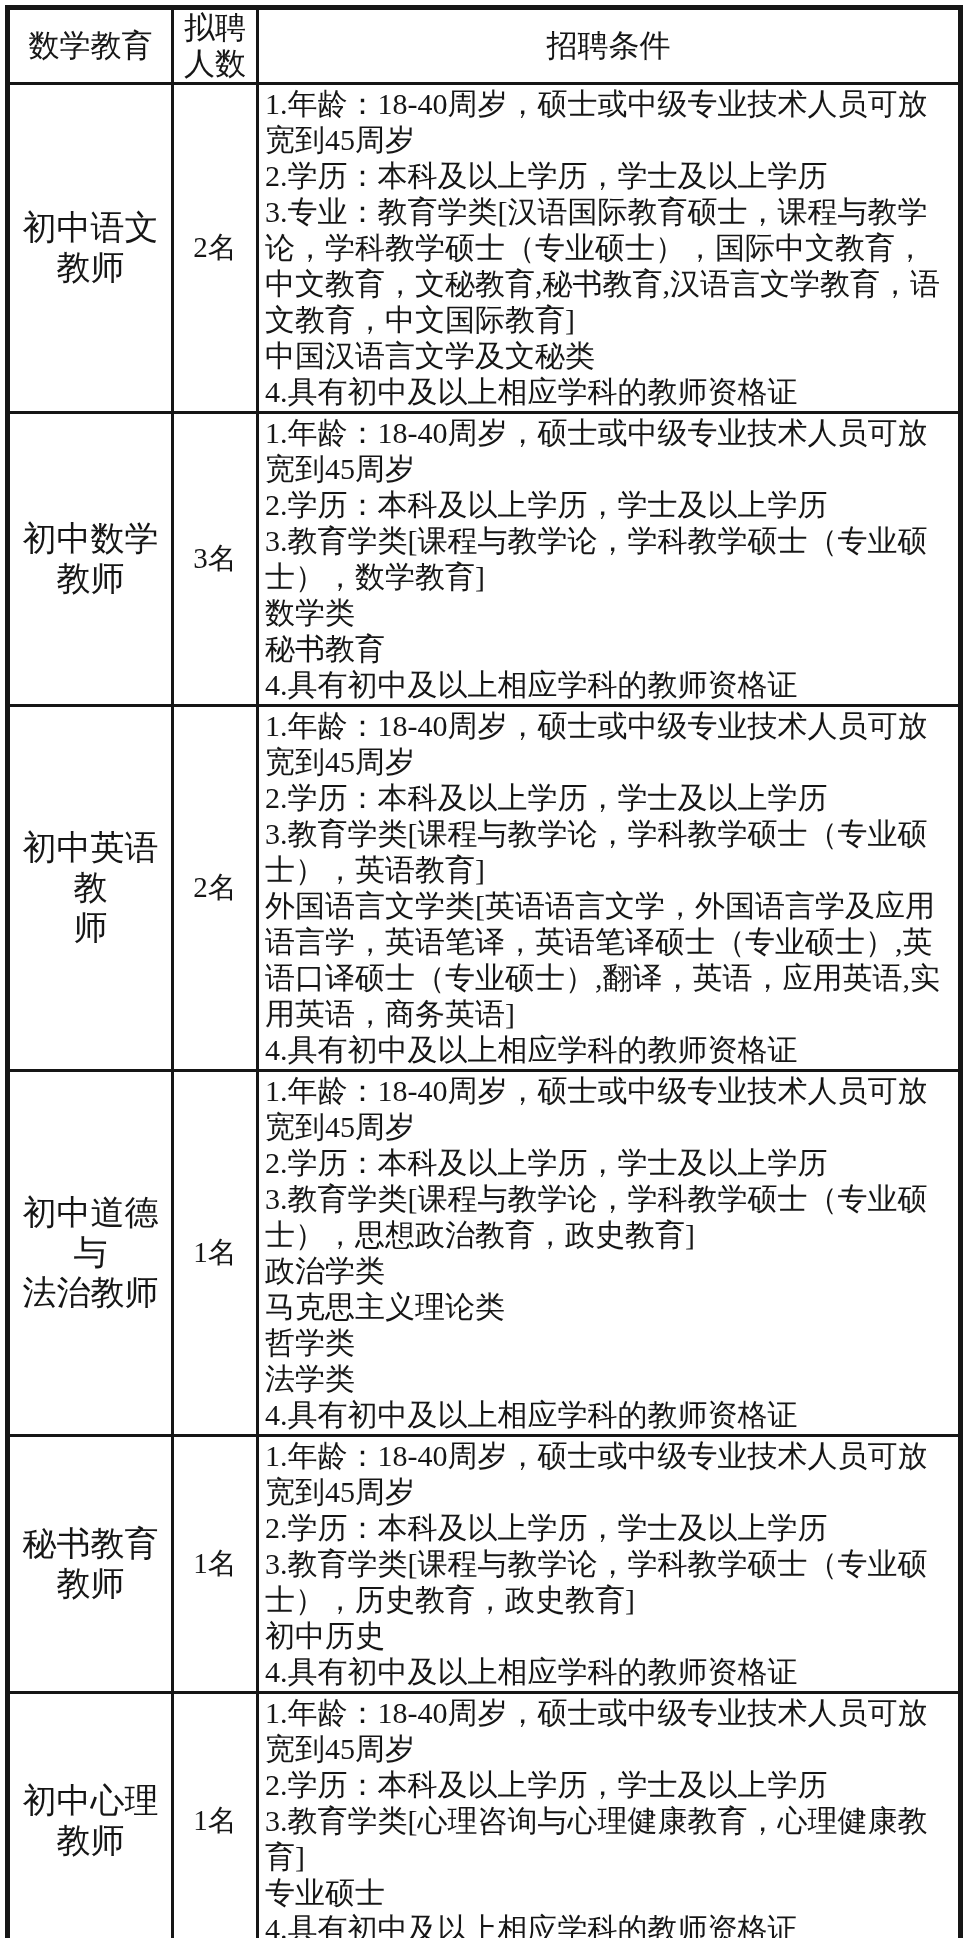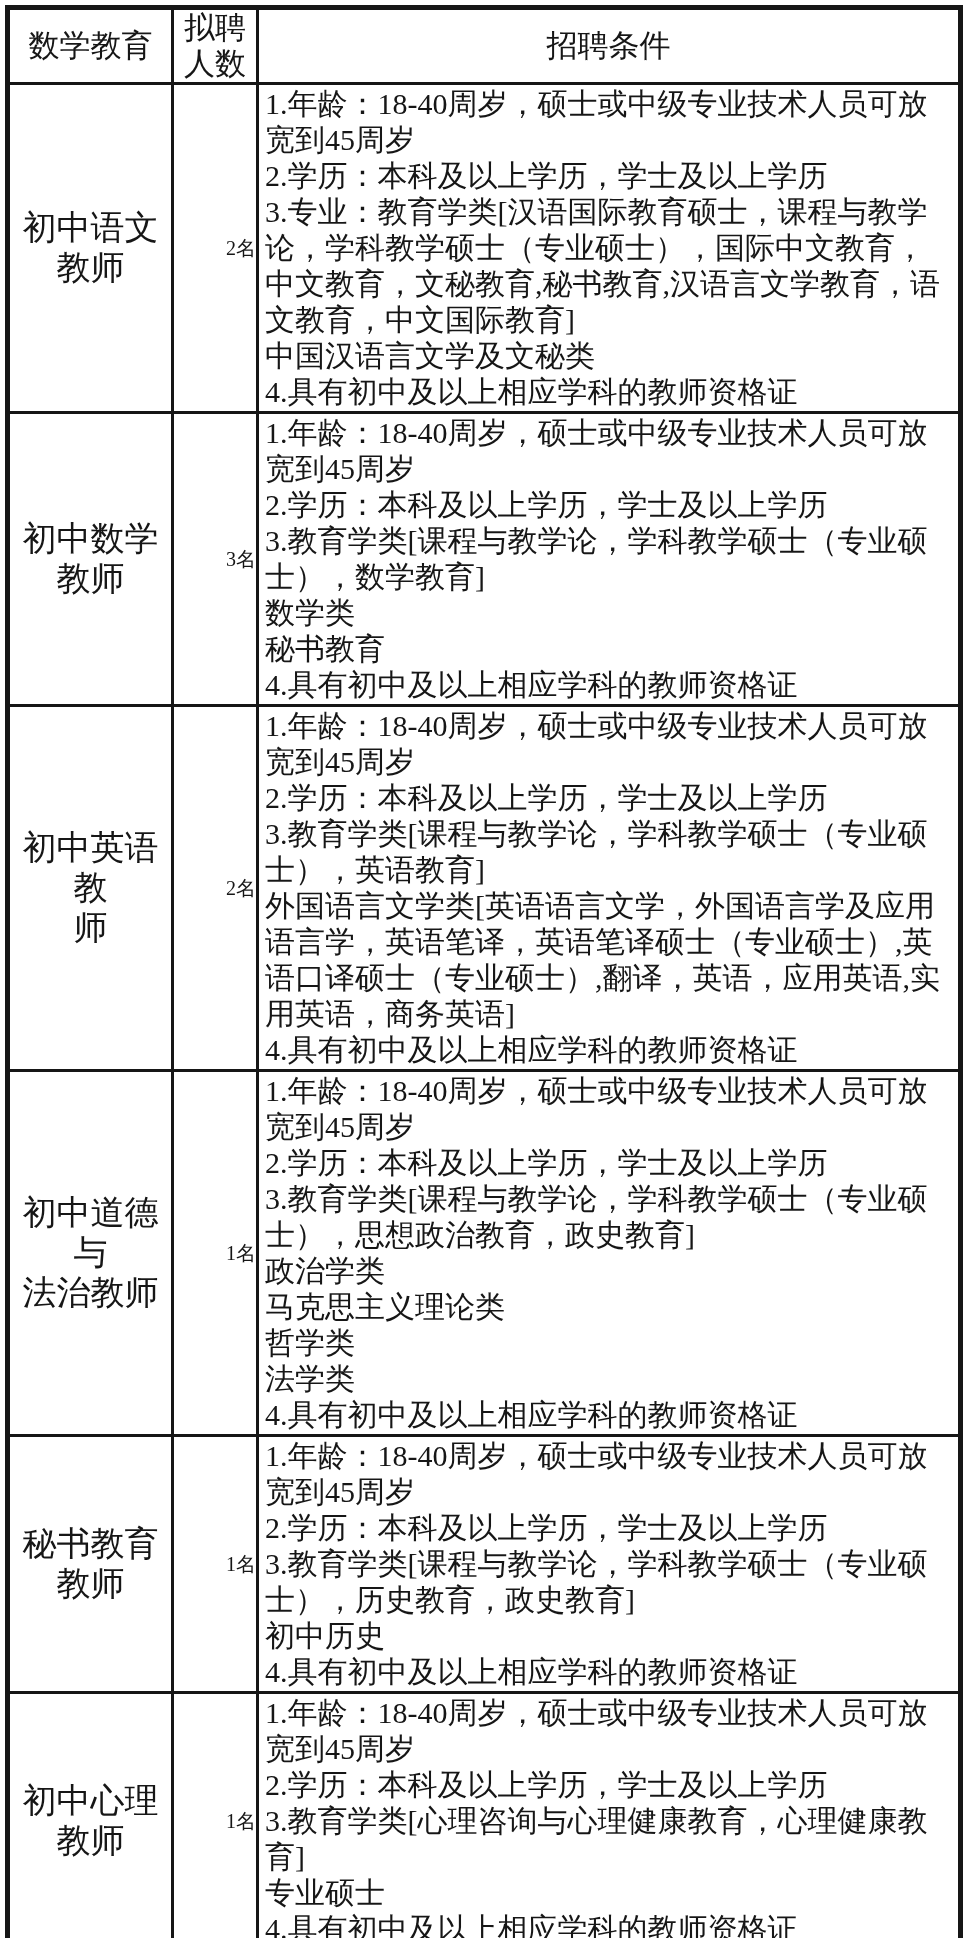--- a/index.html
+++ b/index.html
@@ -42,22 +42,22 @@
   }
   th.cnt-h{white-space:pre-line;margin-left:16px;}
   td.pos{
     font-size:34px;
     text-align:center;
     vertical-align:middle;
     white-space:pre-line;
     line-height:40px;
   }
   td.cnt{
-    font-size:20px;
-    text-align:right;
+    font-size:29px;
+    text-align:center;
     vertical-align:middle;
   }
   td.cond{
     font-size:30px;
     line-height:36px;
     vertical-align:middle;
     text-align:left;
     padding:1px 4px 1px 6px;
   }
   .cond-item{margin:0;}

